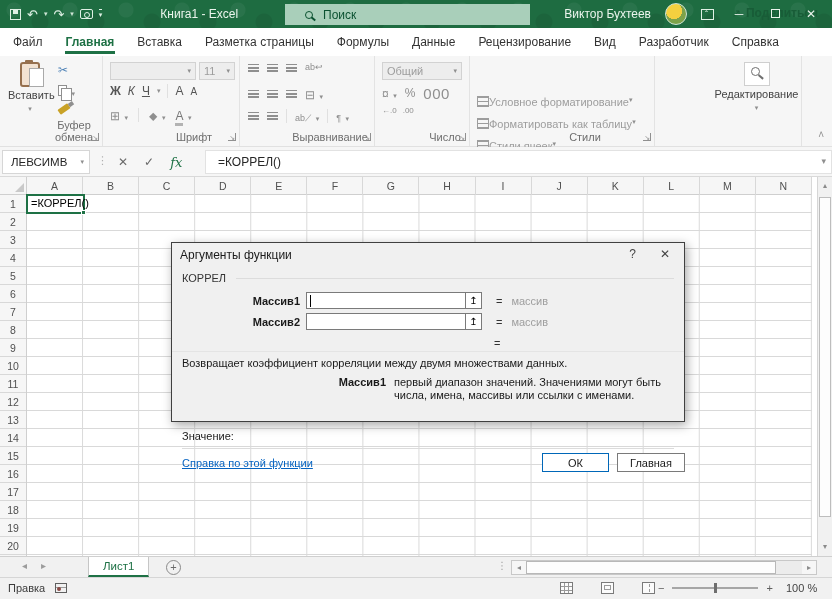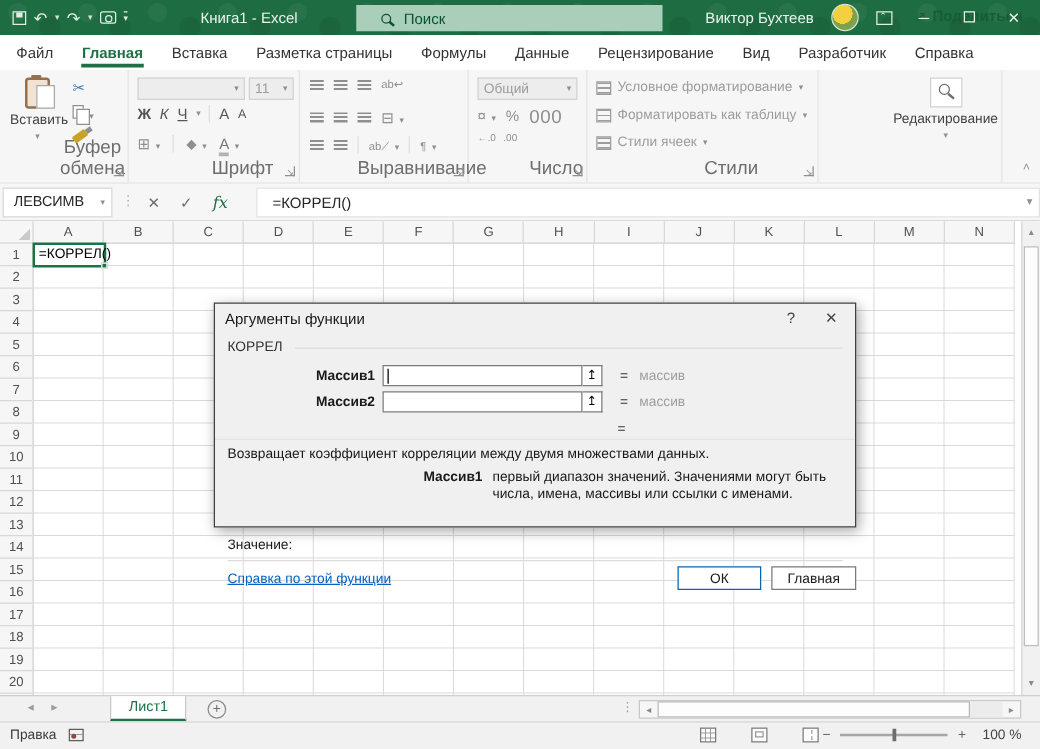--- a/index.html
+++ b/index.html
@@ -39,21 +39,21 @@
             font-size:12px; gap:21px; padding-left:12px; }
   .rtab { position:relative; color:#333; white-space:nowrap; padding:4px 1px; }
   .rtab.active { font-weight:bold; color:#1e7145; }
   .rtab.active::after { content:''; position:absolute; left:0; right:0; bottom:-1px; height:3px; background:#1e7145; }
   .share { position:absolute; right:14px; top:6px; display:flex; align-items:center; gap:5px; color:#185c37; font-weight:bold; font-size:12px; }
   .share-glyph { font-size:11px; font-weight:normal; }
 
   
   .ribbon { position:absolute; left:0; top:56px; width:832px; height:91px; background:#f6f6f6; border-bottom:1px solid #e1e1e1; }
   .rgroup { position:absolute; top:0; height:90px; border-right:1px solid #e3e3e3; }
-  .glabel { position:absolute; bottom:3px; left:0; right:0; text-align:center; font-size:15px; color:#6e6e6e;padding-left:46px; }
+  .glabel { position:absolute; bottom:3px; left:0; right:0; text-align:center; font-size:11px; color:#6e6e6e;padding-left:46px; }
   .launcher { position:absolute; right:3px; bottom:5px; width:8px; height:8px; border-right:1px solid #909090; border-bottom:1px solid #909090; }
   .launcher::before { content:'↘'; position:absolute; right:0px; bottom:-2px; font-size:7px; color:#909090; }
   .gsel { height:18px; background:#ededed; border:1px solid #d2d2d2; color:#9d9d9d; font-size:11px; display:flex; align-items:center;
           justify-content:space-between; padding:0 4px; }
   .chv { font-size:7px; color:#8f8f8f; }
   .icn { font-size:12px; color:#8f8f8f; line-height:1; }
   .bars { display:inline-block; width:11px; height:8px;
           background:linear-gradient(#8f8f8f 0 1.5px, transparent 1.5px 3.2px, #8f8f8f 3.2px 4.7px, transparent 4.7px 6.4px, #8f8f8f 6.4px 8px); }
 
   .g-clip { left:0; width:103px; }
@@ -79,21 +79,21 @@
   .alrow { position:absolute; left:8px; display:flex; align-items:center; gap:8px;text-align:right; }
   .ar1 { top:7px; } .ar2 { top:29px; } .ar3 { top:51px; }
   .vdiv { width:1px; height:14px; background:#e0e0e0; }
 
   .g-num { left:375px; width:95px; }
   .numrow2 { position:absolute; left:7px; top:28px; display:flex; align-items:center; gap:8px; }
   .numrow3 { position:absolute; left:7px; top:50px; display:flex; gap:6px; font-size:8px; color:#8f8f8f; }
   .z3 { font-size:15px; letter-spacing:.5px; }
 
   .g-styles { left:470px; width:185px; }
-  .strow { position:absolute; left:7px; display:flex; align-items:center; gap:5px; font-size:11px; color:#9d9d9d; white-space:nowrap; }
+  .strow { position:absolute; left:7px; display:flex; align-items:flex-start; font-size:11px; color:#9d9d9d; white-space:nowrap;margin-top:32px; }
   .sticon { display:inline-block; width:12px; height:11px; border:1px solid #9d9d9d; background:
             linear-gradient(#9d9d9d 0 1px, transparent 1px 4px, #9d9d9d 4px 5px, transparent 5px 8px, #9d9d9d 8px 9px, transparent 9px); }
 
   .g-cells { left:655px; width:57px; }
   .bigbtn { position:absolute; left:0; right:0; top:6px; text-align:center; font-size:11px; color:#444; }
   .cells-glyph { display:inline-block; width:22px; height:18px; border:1px solid #2f8f7a; background:
       linear-gradient(#bfe0da 0 4px, transparent 4px),
       linear-gradient(90deg, transparent 0 6px, #9cc9c0 6px 7px, transparent 7px 13px, #9cc9c0 13px 14px, transparent 14px),
       linear-gradient(transparent 0 8px, #9cc9c0 8px 9px, transparent 9px 13px, #9cc9c0 13px 14px, transparent 14px); }
   .g-edit { left:712px; width:90px; }

